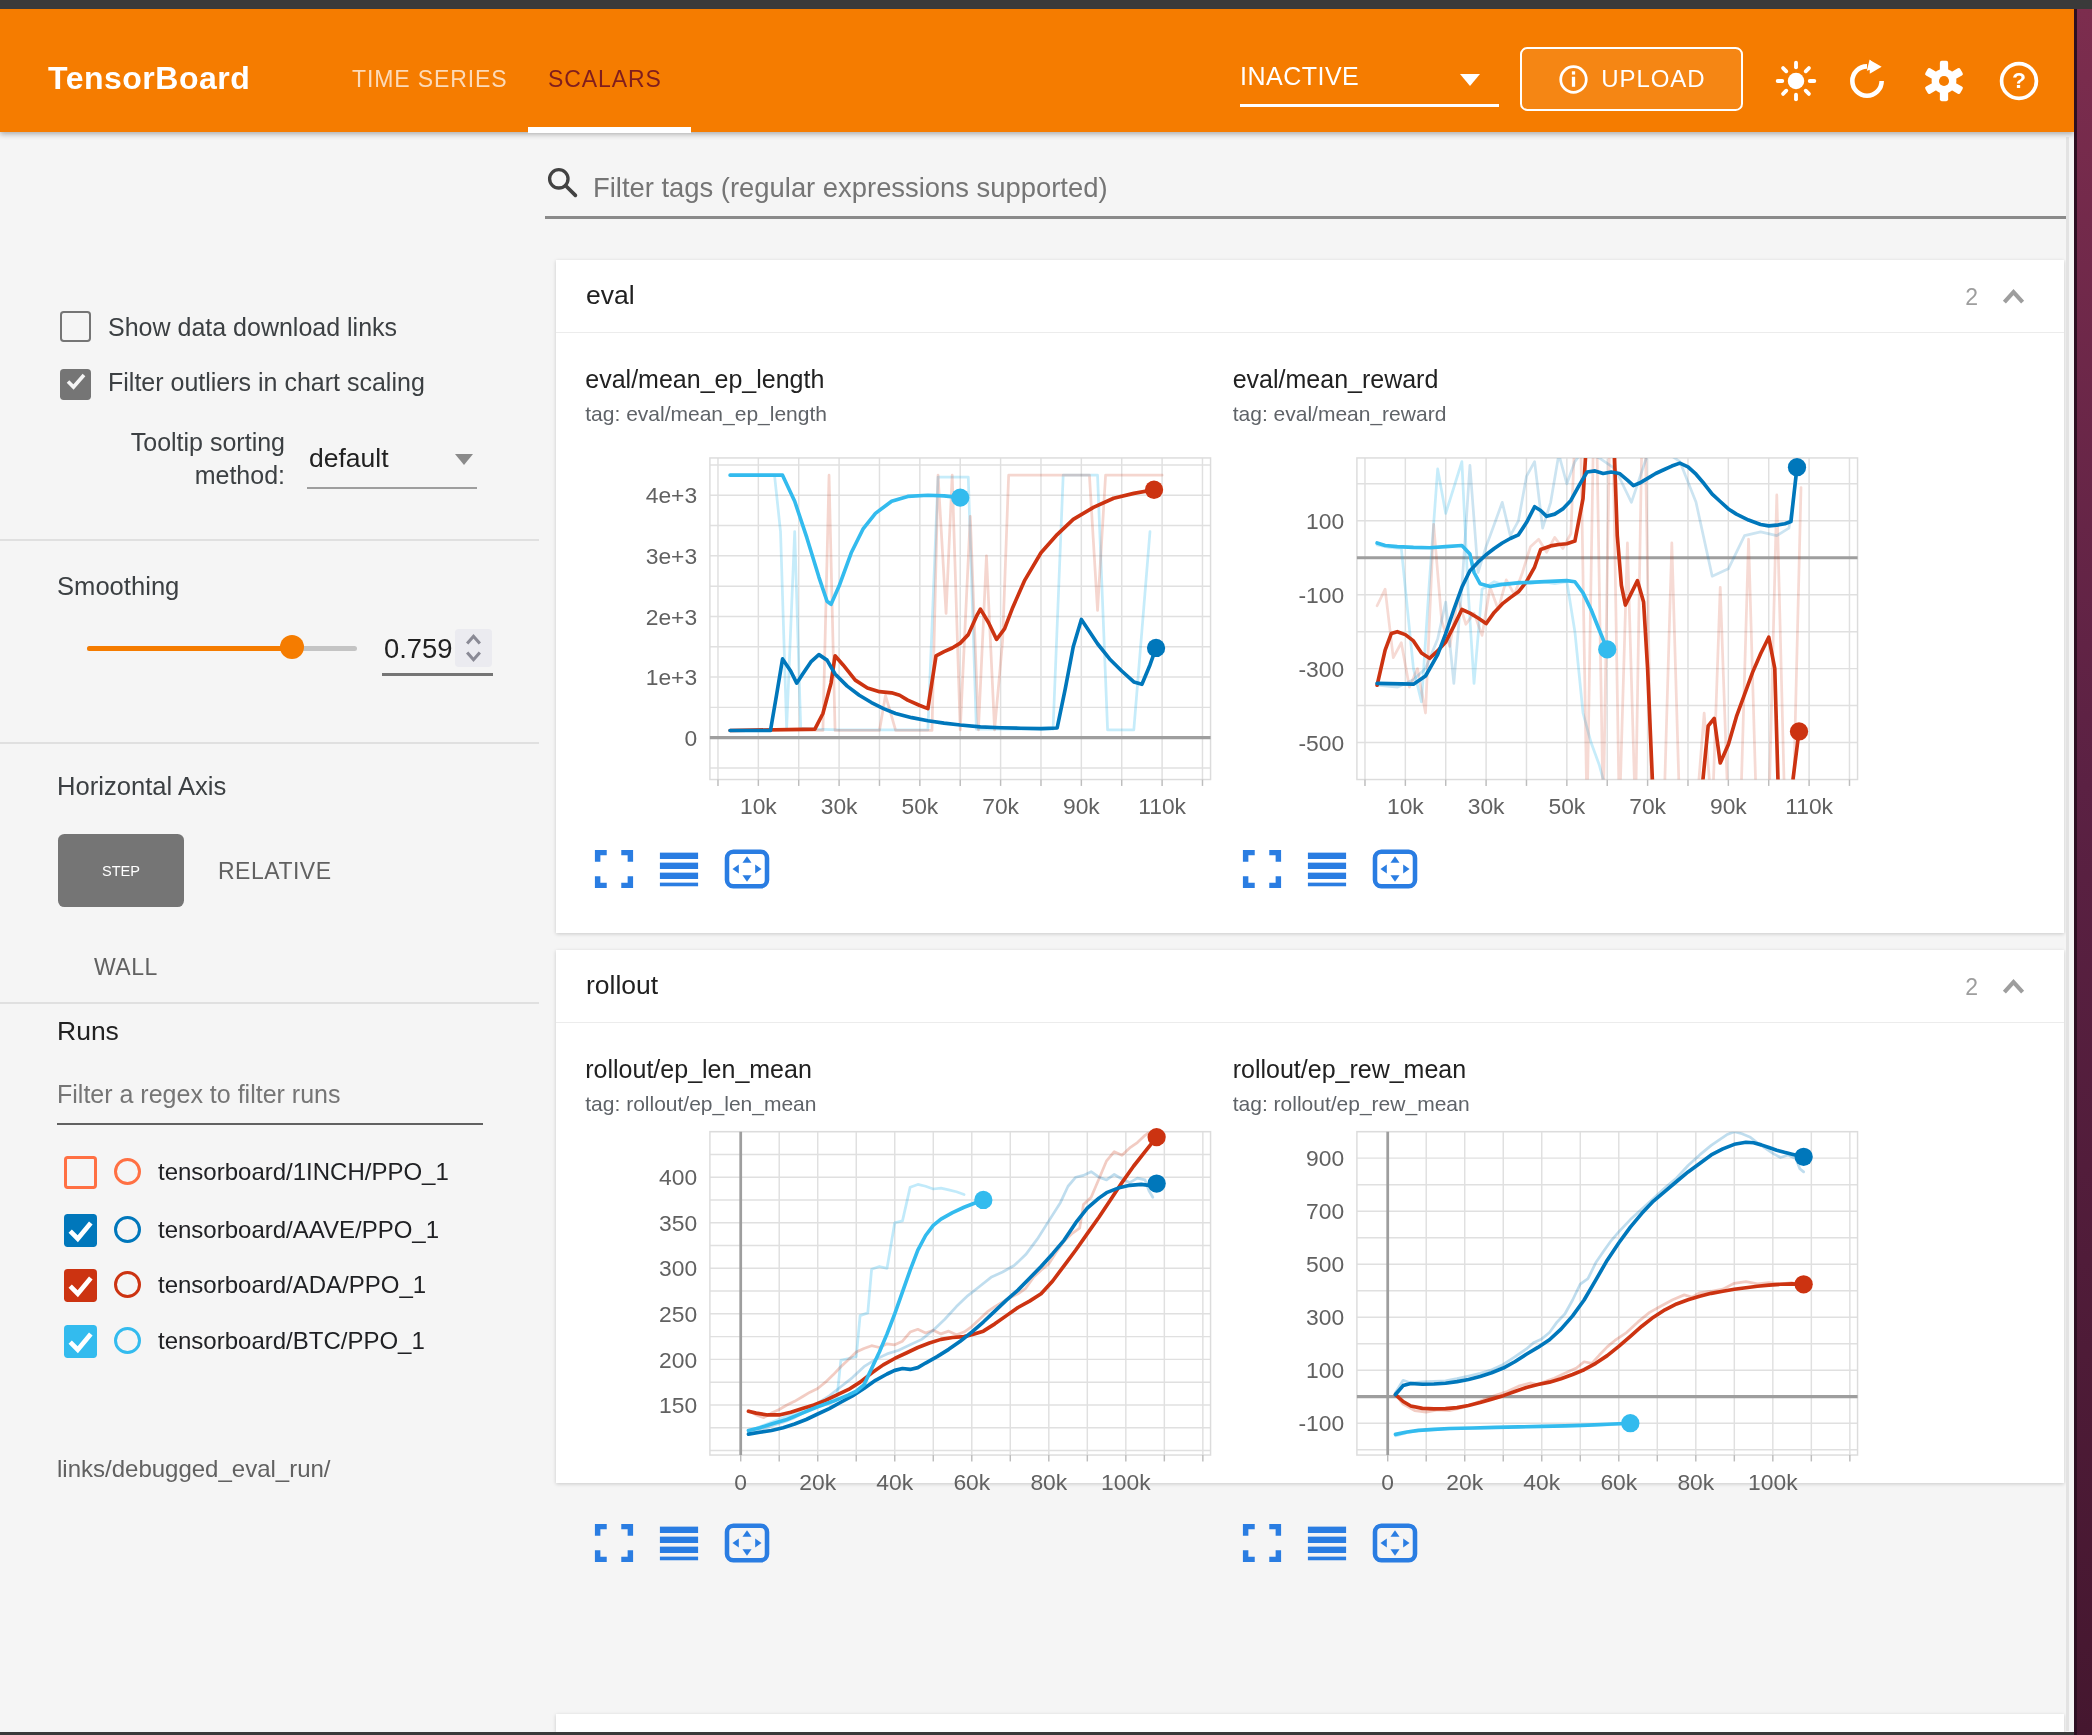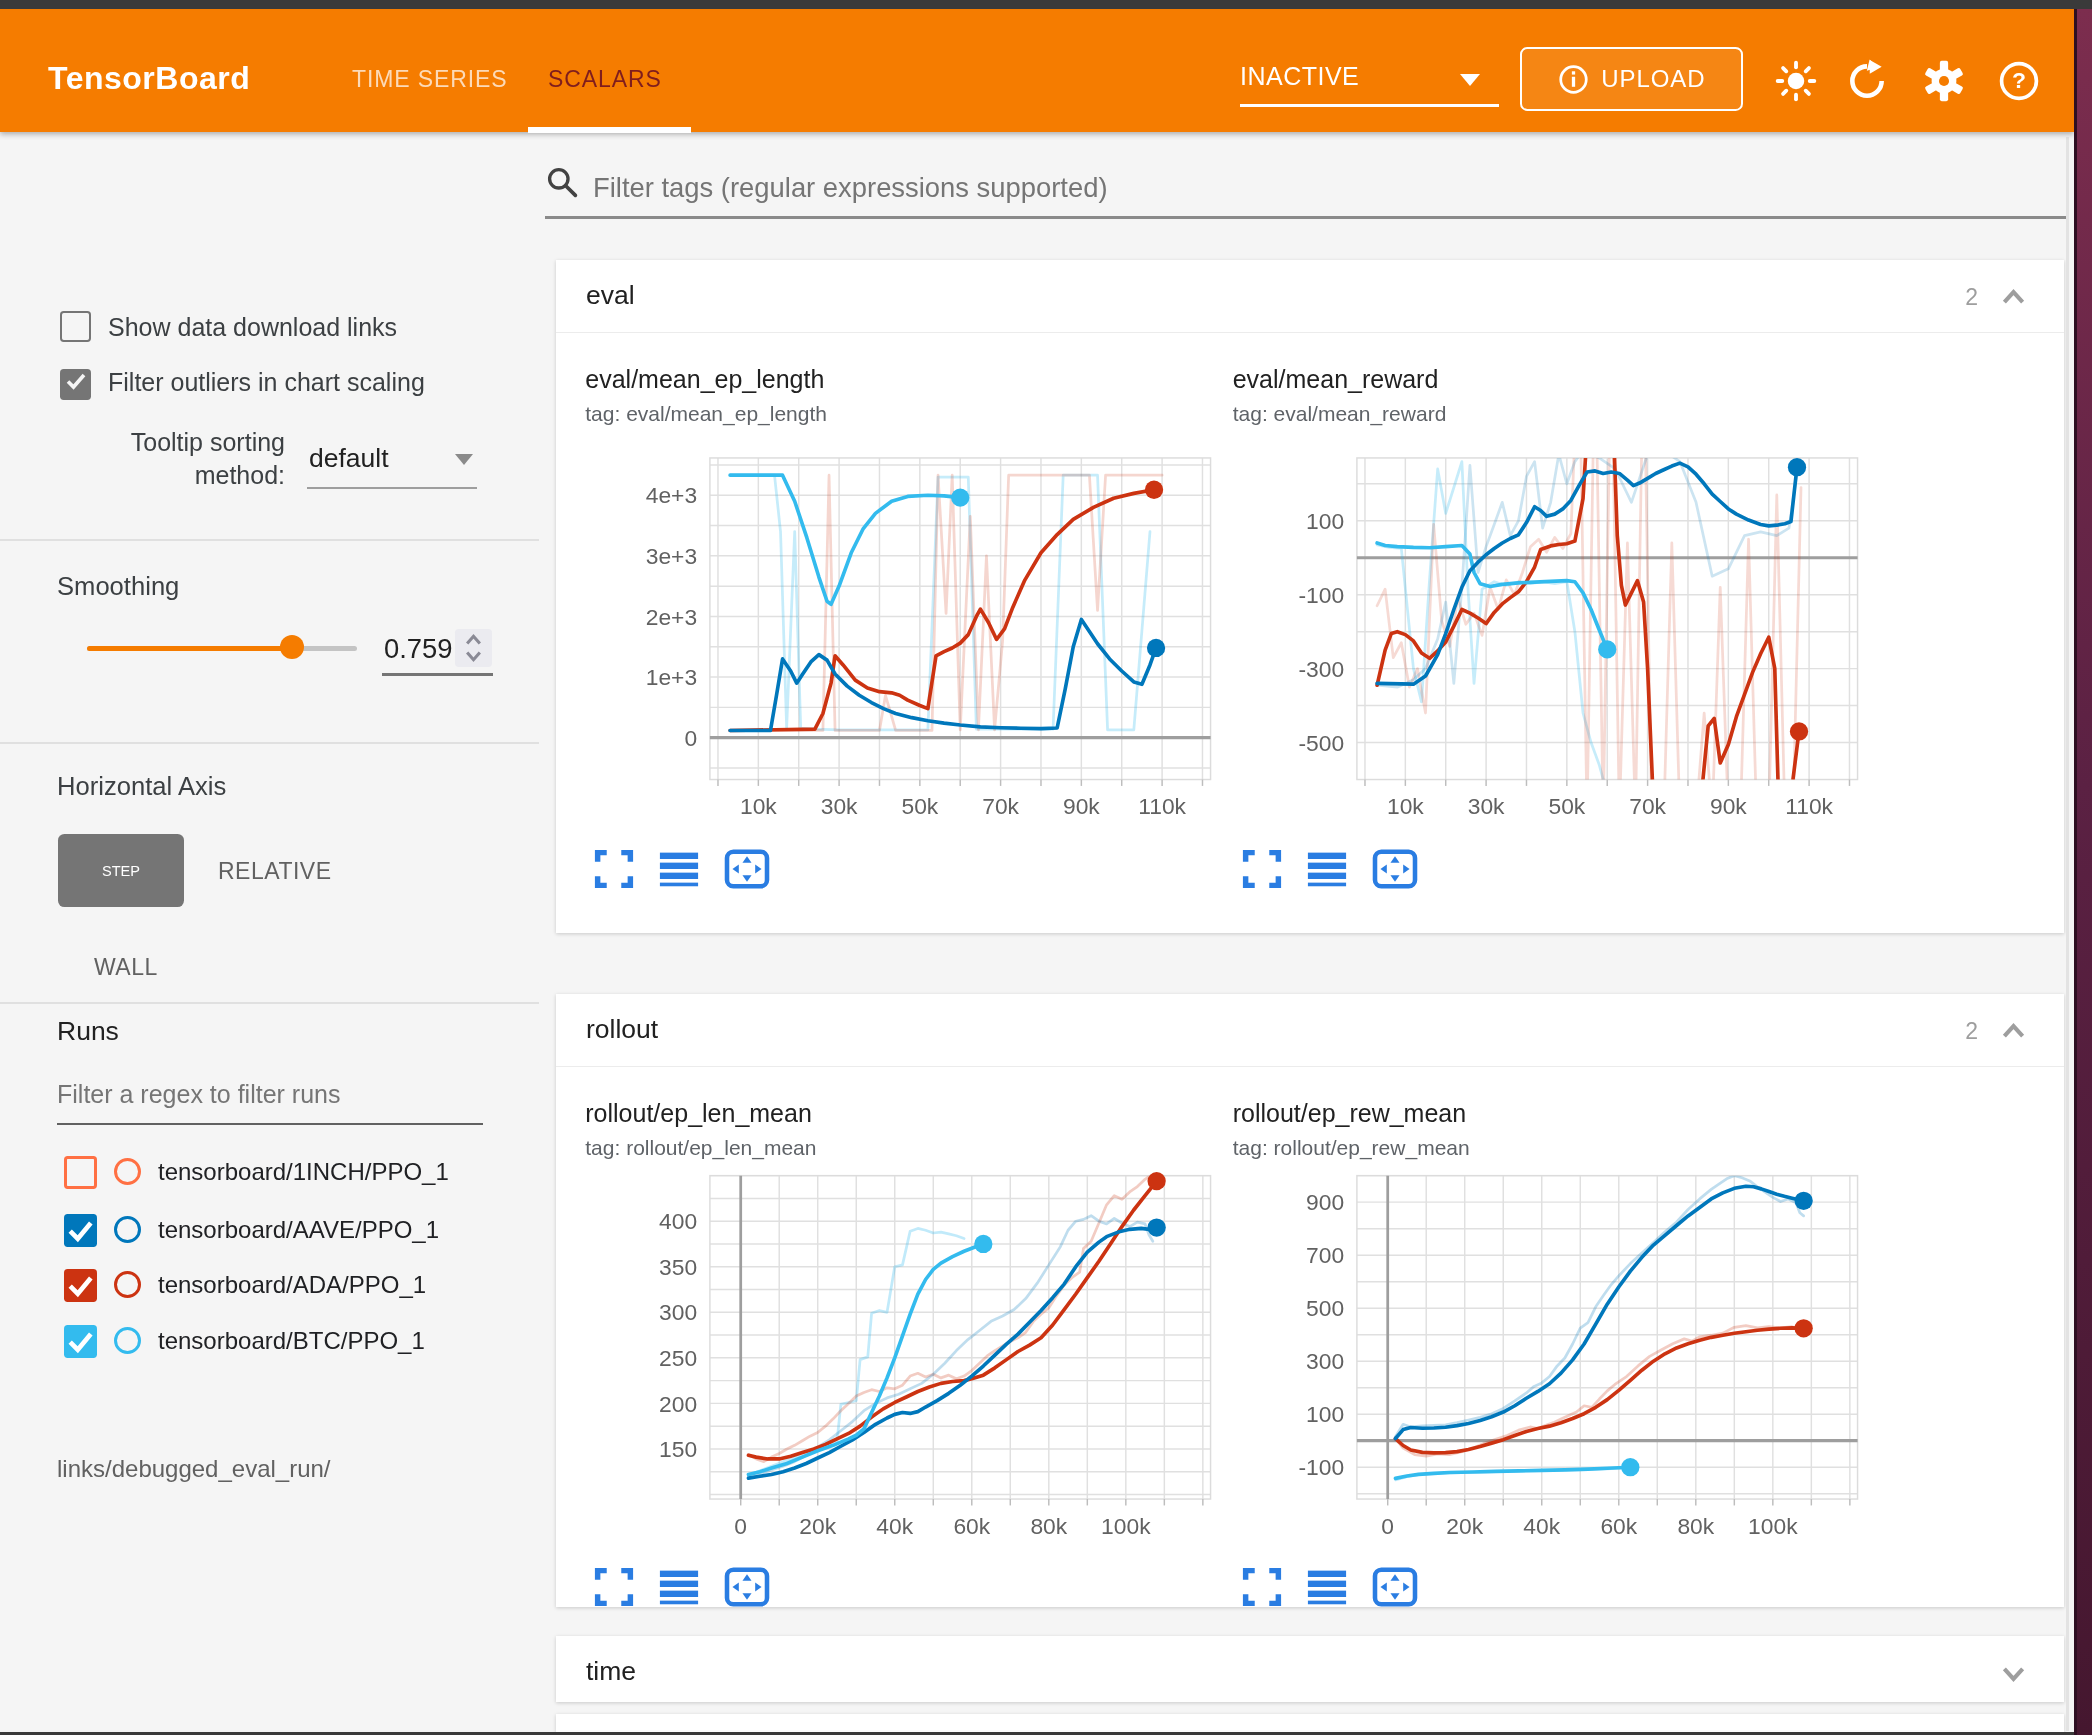--- a/index.html
+++ b/index.html
@@ -415,21 +415,21 @@
               <polygon points="25,8 30,15 20,15"></polygon>
               <polygon points="25,36 30,29 20,29"></polygon>
               <polygon points="9,22 16,17 16,27"></polygon>
               <polygon points="41,22 34,17 34,27"></polygon>
             </g>
           </svg>
         </div>
     </div>
   </div>
 
-  <div class="abs card" style="top:994px;height:613px">
+  <div class="abs card" style="top:950px;height:533px">
     <div class="card-header">
       <div class="card-name">rollout</div>
       <div class="card-count">2</div>
       <svg class="card-chev" viewBox="0 0 34 34">
         <polyline points="7,22 17,11 27,22" fill="none" stroke="#9e9e9e" stroke-width="4.5"></polyline>
       </svg>
     </div>
     <div class="chart-card" style="left:25.6px;top:105px">
       <div class="chart-title">rollout/ep_len_mean</div>
       <div class="chart-tag">tag: rollout/ep_len_mean</div>
@@ -632,26 +632,18 @@
               <polygon points="25,8 30,15 20,15"></polygon>
               <polygon points="25,36 30,29 20,29"></polygon>
               <polygon points="9,22 16,17 16,27"></polygon>
               <polygon points="41,22 34,17 34,27"></polygon>
             </g>
           </svg>
         </div>
     </div>
   </div>
 
-  <div class="abs card" style="top:1636px;height:66px">
-    <div class="card-header" style="border-bottom:none;height:66px">
-      <div class="card-name">time</div>
-      <svg class="card-chev" viewBox="0 0 34 34">
-        <polyline points="7,12 17,23 27,12" fill="none" stroke="#9e9e9e" stroke-width="4.5"></polyline>
-      </svg>
-    </div>
-  </div>
 
   <div class="abs card" style="top:1714px;height:18.3px"></div>
 
   <div class="abs" id="scroll-track"></div>
 </div>
 
 
 </body></html>

